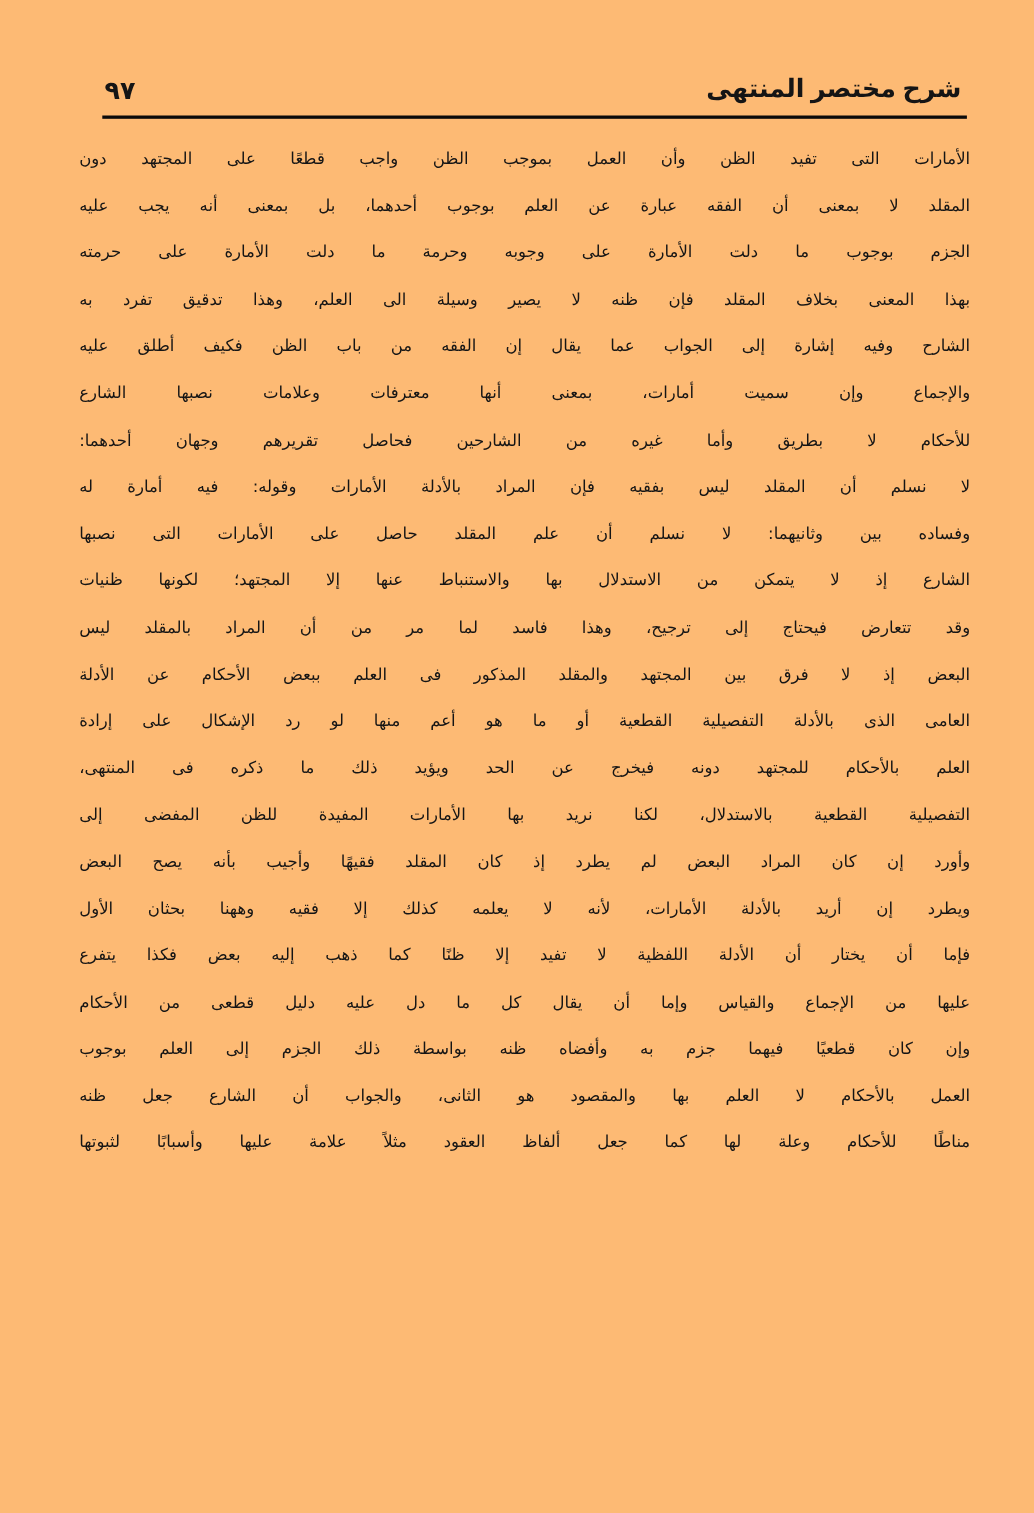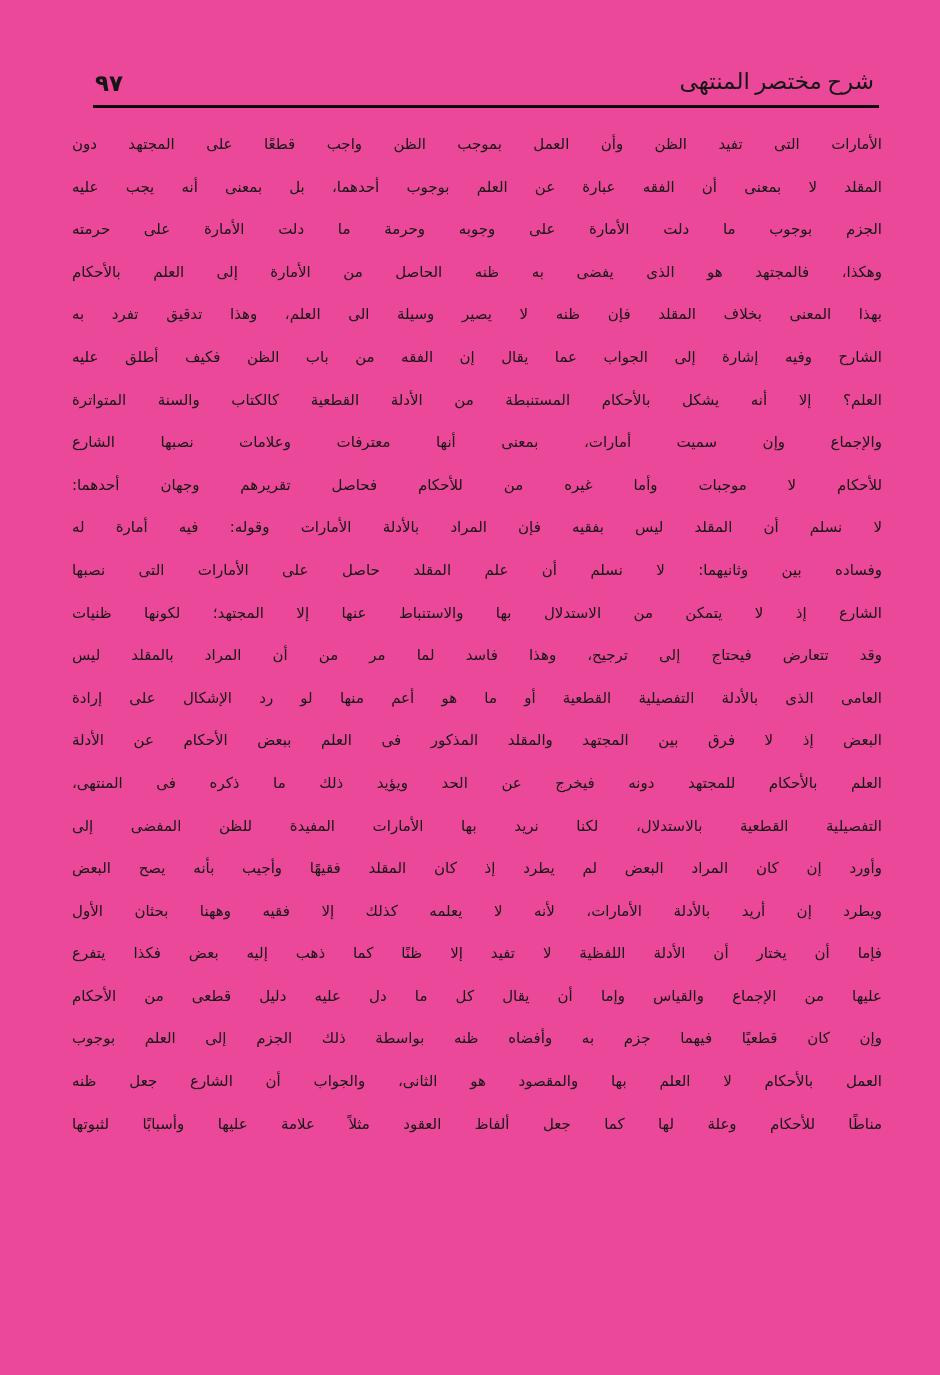--- a/index.html
+++ b/index.html
@@ -5,40 +5,40 @@
   html, body {
     margin: 0;
     padding: 0;
     background: #e8e8e8;
   }
   .page {
     position: relative;
     width: 940px;
     height: 1375px;
     margin: 0 auto;
-    background: #ec4899;
+    background: #fdba74;
     font-family: "DejaVu Sans", sans-serif;
     color: #151515;
     overflow: hidden;
   }
   .page-number {
     position: absolute;
     top: 70px;
     left: 95px;
     font-size: 23px;
     font-weight: bold;
     letter-spacing: 1px;
     direction: rtl;
   }
   .header-title {
     position: absolute;
     top: 68px;
     right: 66px;
     font-size: 23px;
-    font-weight: normal;
+    font-weight: bold;
     direction: rtl;
     word-spacing: -2px;
   }
   .header-rule {
     position: absolute;
     top: 105px;
     left: 93px;
     right: 61px;
     height: 3px;
     background: #0a0a0a;
@@ -65,32 +65,30 @@
 <body>
 
 <div class="page">
   <span class="page-number">٩٧</span>
   <span class="header-title">شرح مختصر المنتهى</span>
   <div class="header-rule"></div>
   <div class="body-text" id="body-text" lang="ar" dir="rtl">
       <div class="text-line">الأمارات التى تفيد الظن وأن العمل بموجب الظن واجب قطعًا على المجتهد دون</div>
       <div class="text-line">المقلد لا بمعنى أن الفقه عبارة عن العلم بوجوب أحدهما، بل بمعنى أنه يجب عليه</div>
       <div class="text-line">الجزم بوجوب ما دلت الأمارة على وجوبه وحرمة ما دلت الأمارة على حرمته</div>
-      <div class="text-line">وهكذا، فالمجتهد هو الذى يفضى به ظنه الحاصل من الأمارة إلى العلم بالأحكام</div>
       <div class="text-line">بهذا المعنى بخلاف المقلد فإن ظنه لا يصير وسيلة الى العلم، وهذا تدقيق تفرد به</div>
       <div class="text-line">الشارح وفيه إشارة إلى الجواب عما يقال إن الفقه من باب الظن فكيف أطلق عليه</div>
-      <div class="text-line">العلم؟ إلا أنه يشكل بالأحكام المستنبطة من الأدلة القطعية كالكتاب والسنة المتواترة</div>
       <div class="text-line">والإجماع وإن سميت أمارات، بمعنى أنها معترفات وعلامات نصبها الشارع</div>
-      <div class="text-line">للأحكام لا موجبات وأما غيره من للأحكام فحاصل تقريرهم وجهان أحدهما:</div>
+      <div class="text-line">للأحكام لا بطريق وأما غيره من الشارحين فحاصل تقريرهم وجهان أحدهما:</div>
       <div class="text-line">لا نسلم أن المقلد ليس بفقيه فإن المراد بالأدلة الأمارات وقوله: فيه أمارة له</div>
       <div class="text-line">وفساده بين وثانيهما: لا نسلم أن علم المقلد حاصل على الأمارات التى نصبها</div>
       <div class="text-line">الشارع إذ لا يتمكن من الاستدلال بها والاستنباط عنها إلا المجتهد؛ لكونها ظنيات</div>
       <div class="text-line">وقد تتعارض فيحتاج إلى ترجيح، وهذا فاسد لما مر من أن المراد بالمقلد ليس</div>
+      <div class="text-line">البعض إذ لا فرق بين المجتهد والمقلد المذكور فى العلم ببعض الأحكام عن الأدلة</div>
       <div class="text-line">العامى الذى بالأدلة التفصيلية القطعية أو ما هو أعم منها لو رد الإشكال على إرادة</div>
-      <div class="text-line">البعض إذ لا فرق بين المجتهد والمقلد المذكور فى العلم ببعض الأحكام عن الأدلة</div>
       <div class="text-line">العلم بالأحكام للمجتهد دونه فيخرج عن الحد ويؤيد ذلك ما ذكره فى المنتهى،</div>
       <div class="text-line">التفصيلية القطعية بالاستدلال، لكنا نريد بها الأمارات المفيدة للظن المفضى إلى</div>
       <div class="text-line">وأورد إن كان المراد البعض لم يطرد إذ كان المقلد فقيهًا وأجيب بأنه يصح البعض</div>
       <div class="text-line">ويطرد إن أريد بالأدلة الأمارات، لأنه لا يعلمه كذلك إلا فقيه وههنا بحثان الأول</div>
       <div class="text-line">فإما أن يختار أن الأدلة اللفظية لا تفيد إلا ظنًا كما ذهب إليه بعض فكذا يتفرع</div>
       <div class="text-line">عليها من الإجماع والقياس وإما أن يقال كل ما دل عليه دليل قطعى من الأحكام</div>
       <div class="text-line">وإن كان قطعيًا فيهما جزم به وأفضاه ظنه بواسطة ذلك الجزم إلى العلم بوجوب</div>
       <div class="text-line">العمل بالأحكام لا العلم بها والمقصود هو الثانى، والجواب أن الشارع جعل ظنه</div>
       <div class="text-line">مناطًا للأحكام وعلة لها كما جعل ألفاظ العقود مثلاً علامة عليها وأسبابًا لثبوتها</div>
     </div>

